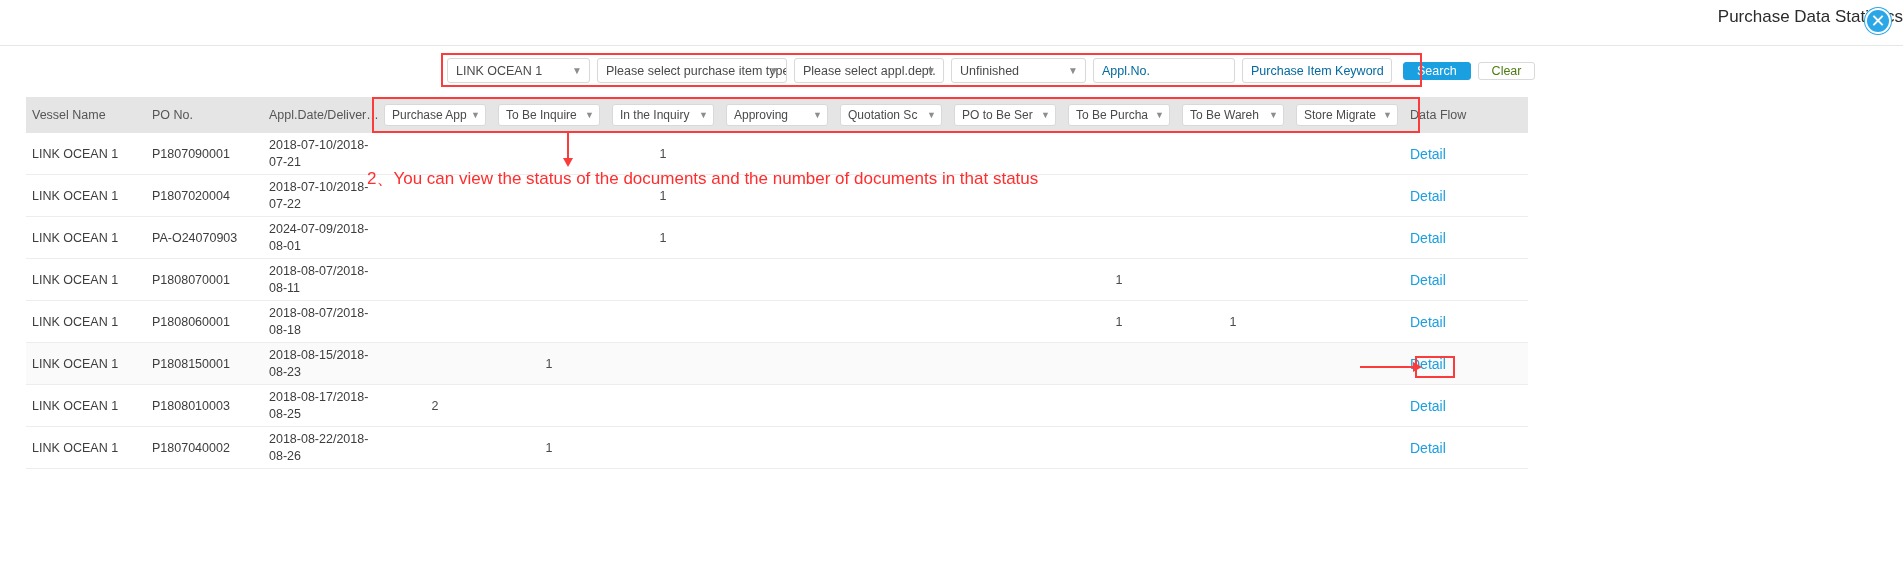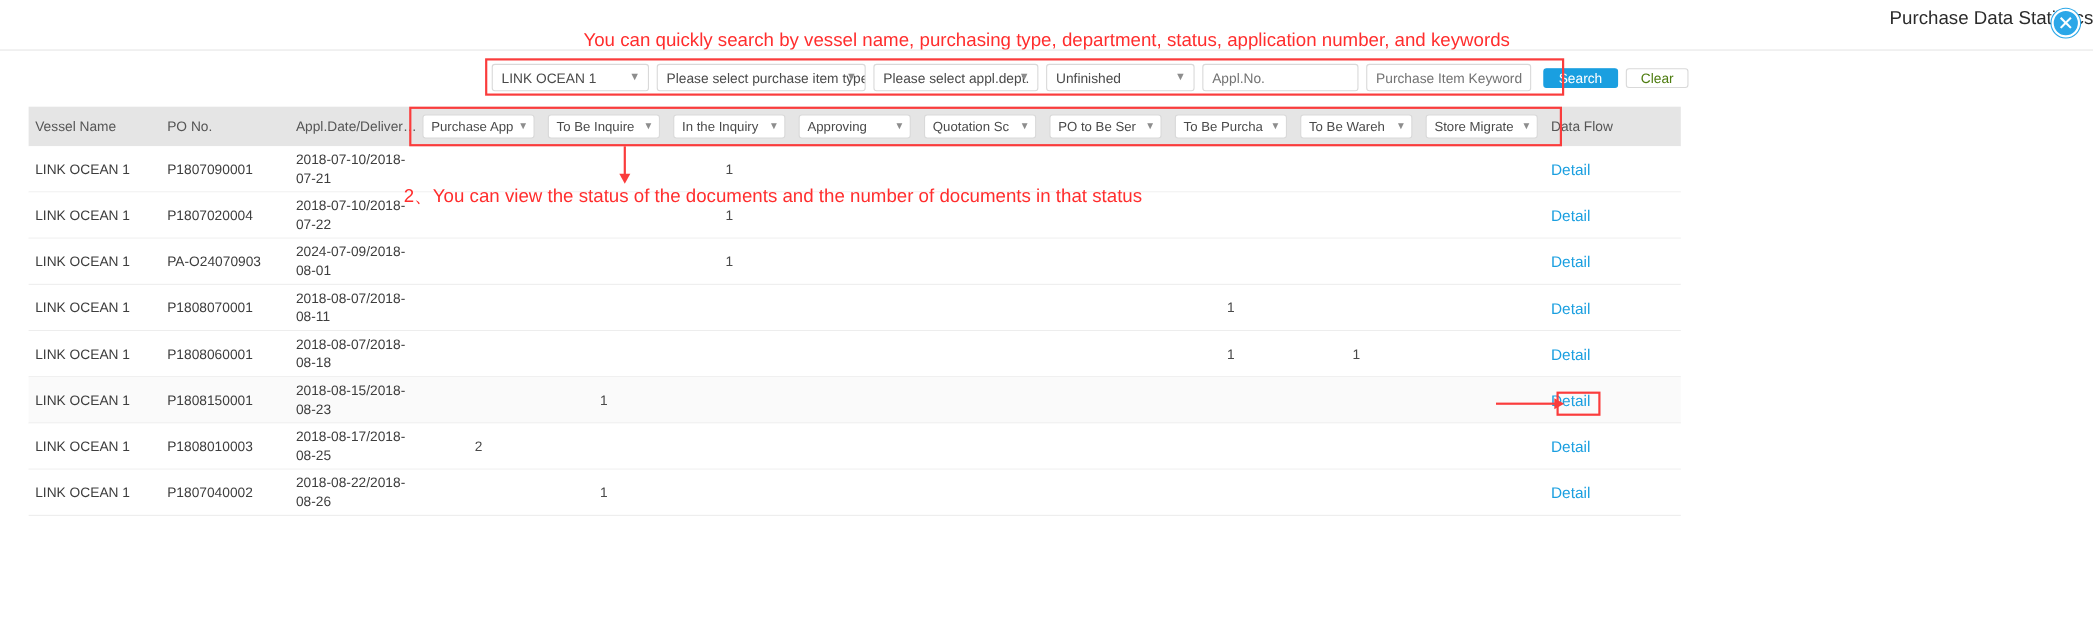--- a/index.html
+++ b/index.html
@@ -139,21 +139,21 @@
   }
   .sel .caret {
     position: absolute;
     right: 7px;
     top: 50%;
     transform: translateY(-50%);
     color: #8d8d8d;
     font-size: 10px;
     line-height: 1;
   }
-  .txt { color: #737373; padding-right: 8px; }
+  .txt { color: #0369a1; padding-right: 8px; }
   .sel.w-vessel { width: 143px; }
   .sel.w-type   { width: 190px; }
   .sel.w-dept   { width: 150px; }
   .sel.w-status { width: 135px; }
   .txt.w-applno { width: 142px; }
   .txt.w-keyword{ width: 150px; }
 
   .btn {
     height: 18px;
     border-radius: 3px;
@@ -254,21 +254,20 @@
 </style>
 </head>
 <body>
 
 <div class="page">
 
   <div class="title">Purchase Data Statistics</div>
 
   <div class="close-btn">✕</div>
 
-  <div class="annot annot-1">You can quickly search by vessel name, purchasing type, department, status, application number, and keywords</div>
 
   <div class="top-rule"></div>
 
   <div class="searchbar">
     <div class="sel w-vessel">
       <span>LINK OCEAN 1</span>
       <span class="caret">▼</span>
     </div>
     <div class="sel w-type">
       <span>Please select purchase item type.</span>

